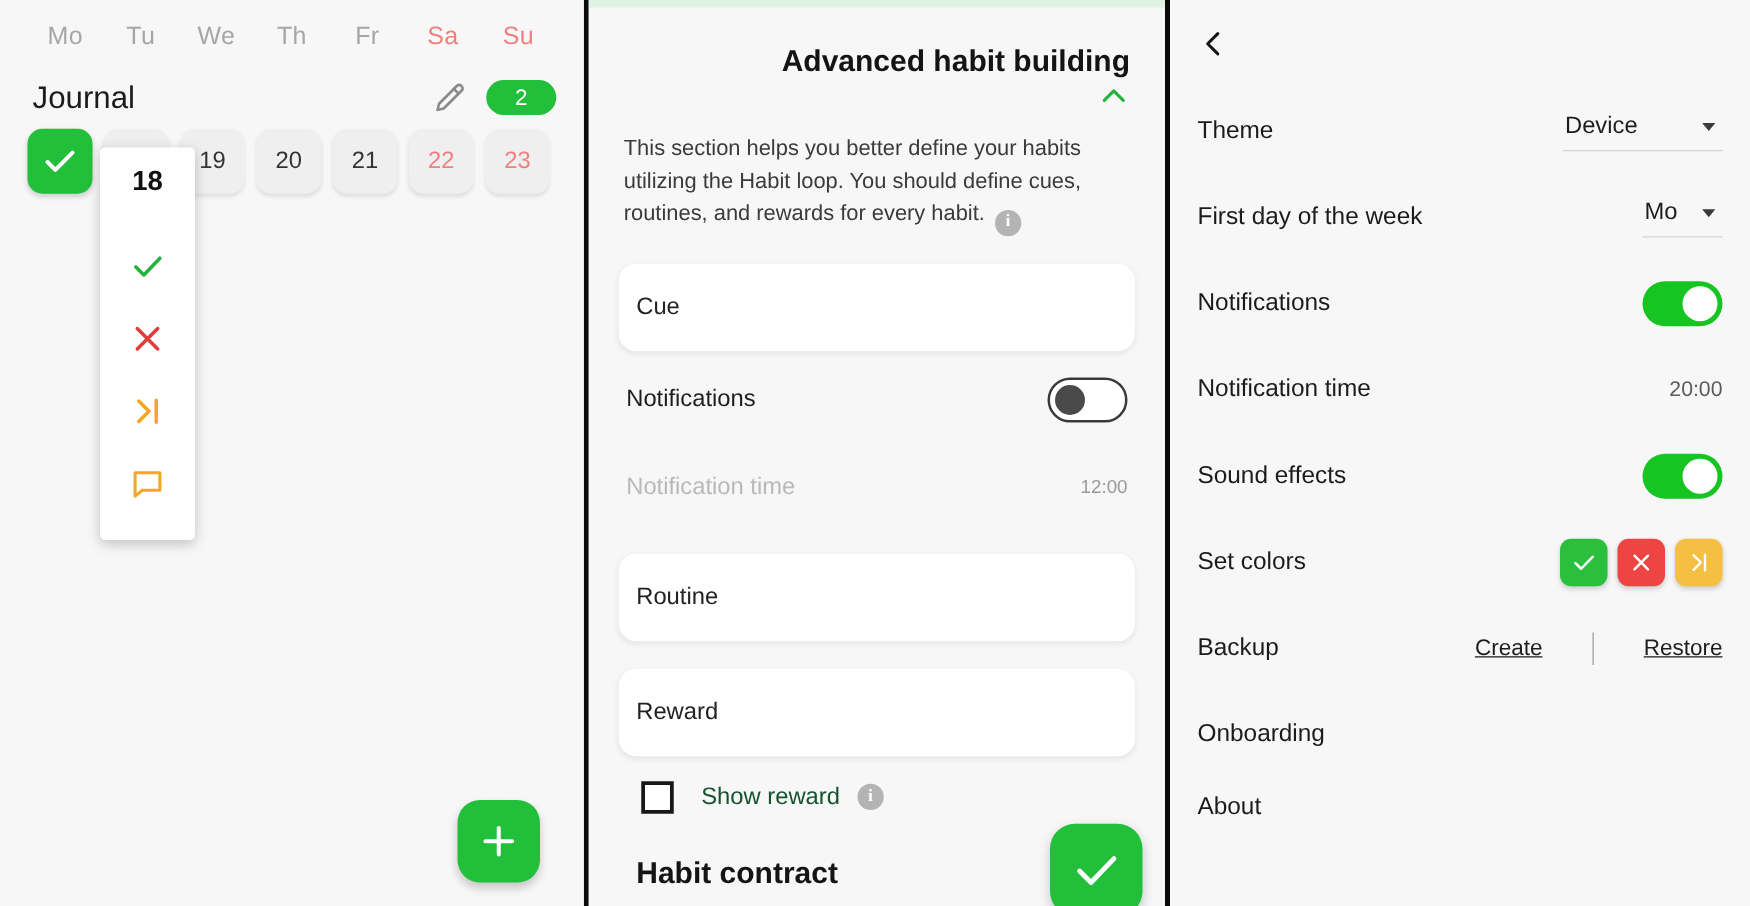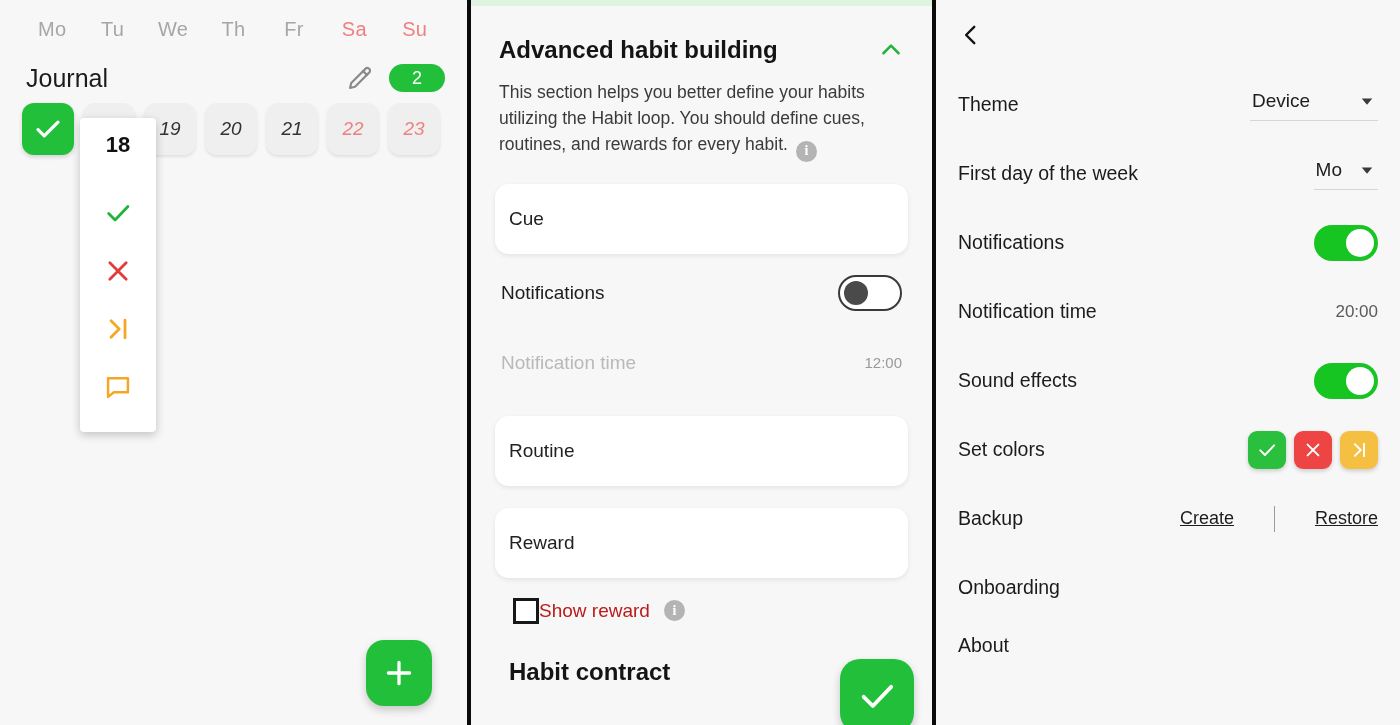--- a/index.html
+++ b/index.html
@@ -43,21 +43,20 @@
 
   .day-strip {
     display: flex; padding: 10px 22px 0 22px; gap: 9px;
   }
   .day-cell {
     width: 52px; height: 52px; border-radius: 12px;
     background: #efefef;
     display: flex; align-items: center; justify-content: center;
     font-size: 19px; color: #333333;
     box-shadow: 0 2px 3px rgba(0,0,0,.09);
-    font-style: italic;
   }
   .day-cell.weekend { color: #f08080; }
   .day-cell.done { background: #22c03a; box-shadow: 0 2px 4px rgba(0,0,0,.16); }
   .day-cell.done svg { width: 30px; height: 30px; }
 
   .popup-menu {
     position: absolute; left: 80px; top: 118px;
     width: 76px; background: #ffffff;
     border-radius: 4px;
     box-shadow: 0 3px 10px rgba(0,0,0,.22);
@@ -79,22 +78,23 @@
     display: flex; align-items: center; justify-content: center;
     box-shadow: 0 4px 8px rgba(0,0,0,.2);
   }
   .fab svg { width: 34px; height: 34px; }
 
   
   .green-strip { height: 6px; background: #dff3e1; width: 100%; }
   .mid-body { padding: 0 24px; position: relative; height: 719px; }
 
   .section-head {
-    display: flex; align-items: center;
+    display: flex; align-items: flex-end;
     padding: 30px 4px 0 4px;
+    flex-direction: column;
   }
   .section-title { font-size: 24px; font-weight: bold; color: #141414; }
   .section-head .sp { flex: 1; }
   .chev-up svg { width: 26px; height: 26px; display:block; }
 
   .section-desc {
     margin-top: 16px; padding: 0 4px;
     font-size: 17.5px; line-height: 1.48; color: #3a3a3a;
   }
   .info-icon {
@@ -131,21 +131,21 @@
   .toggle-off .knob {
     width: 24px; height: 24px; border-radius: 50%; background: #4a4a4a;
   }
 
   .checkbox-row {
     display: flex; align-items: center; margin-top: 20px; padding-left: 18px;
   }
   .checkbox {
     width: 26px; height: 26px; border: 3px solid #171717; background: #fff;
   }
-  .checkbox-label { font-size: 19px; color: #b91c1c; }
+  .checkbox-label { font-size: 19px; color: #14532d; margin-left: 22px; }
   .checkbox-row .info-icon { margin-left: 14px; }
 
   .contract-title {
     margin-top: 34px; padding-left: 14px;
     font-size: 24px; font-weight: bold; color: #141414;
   }
 
   .fab-check {
     position: absolute; right: 18px; bottom: -8px;
     width: 74px; height: 74px; border-radius: 20px;

